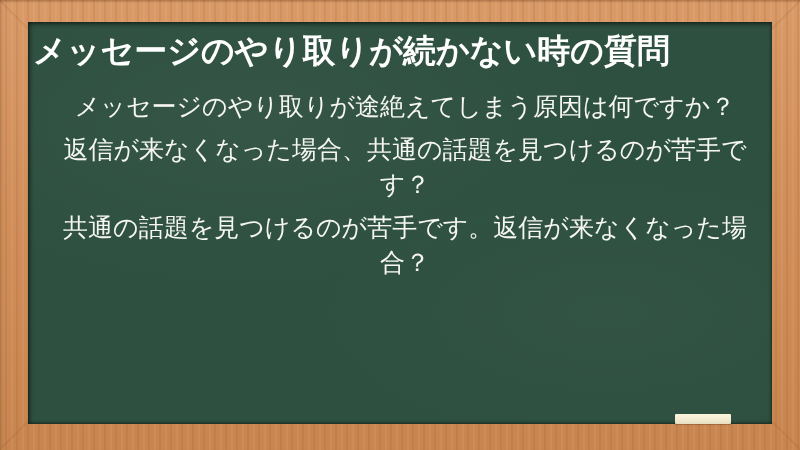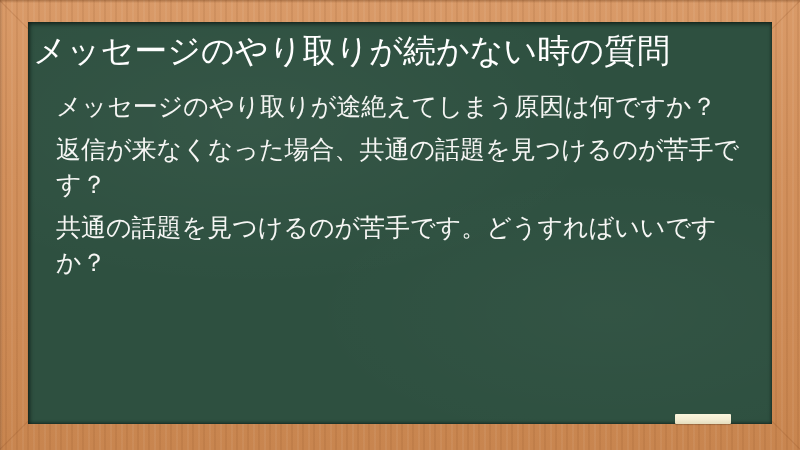--- a/index.html
+++ b/index.html
@@ -78,30 +78,31 @@
     padding: 6px 14px 0 4px;
     box-sizing: border-box;
   }
 
   
   .title {
     margin: 0;
     padding: 0 6px 0 1px;
     color: #ffffff;
     font-size: 33px;
-    font-weight: 400;
+    font-weight: 700;
     line-height: 1.37;
     letter-spacing: 0px;
   }
 
   
   .questions {
     margin: 16px 0 0 0;
     padding: 0;
     list-style: none;
+    text-align: center;
   }
   .questions li {
     color: #f6f6f4;
     font-size: 25px;
     font-weight: 400;
     line-height: 1.42;
     padding: 0 4px 0 24px;
     text-indent: 0;
     margin: 0 0 7px 0;
   }
@@ -133,21 +134,21 @@
   </div>
 
   <div class="board">
     <div class="board-inner">
 
       <h1 class="title">メッセージのやり取りが続かない時の質問</h1>
 
       <ul class="questions">
         <li>メッセージのやり取りが途絶えてしまう原因は何ですか？</li>
         <li>返信が来なくなった場合、共通の話題を見つけるのが苦手です？</li>
-        <li>共通の話題を見つけるのが苦手です。どうすればいいですか？</li>
+        <li>共通の話題を見つけるのが苦手です。返信が来なくなった場合？</li>
       </ul>
 
     </div>
   </div>
 
   <div class="chalk"></div>
 
 </div>
 
 </body></html>

